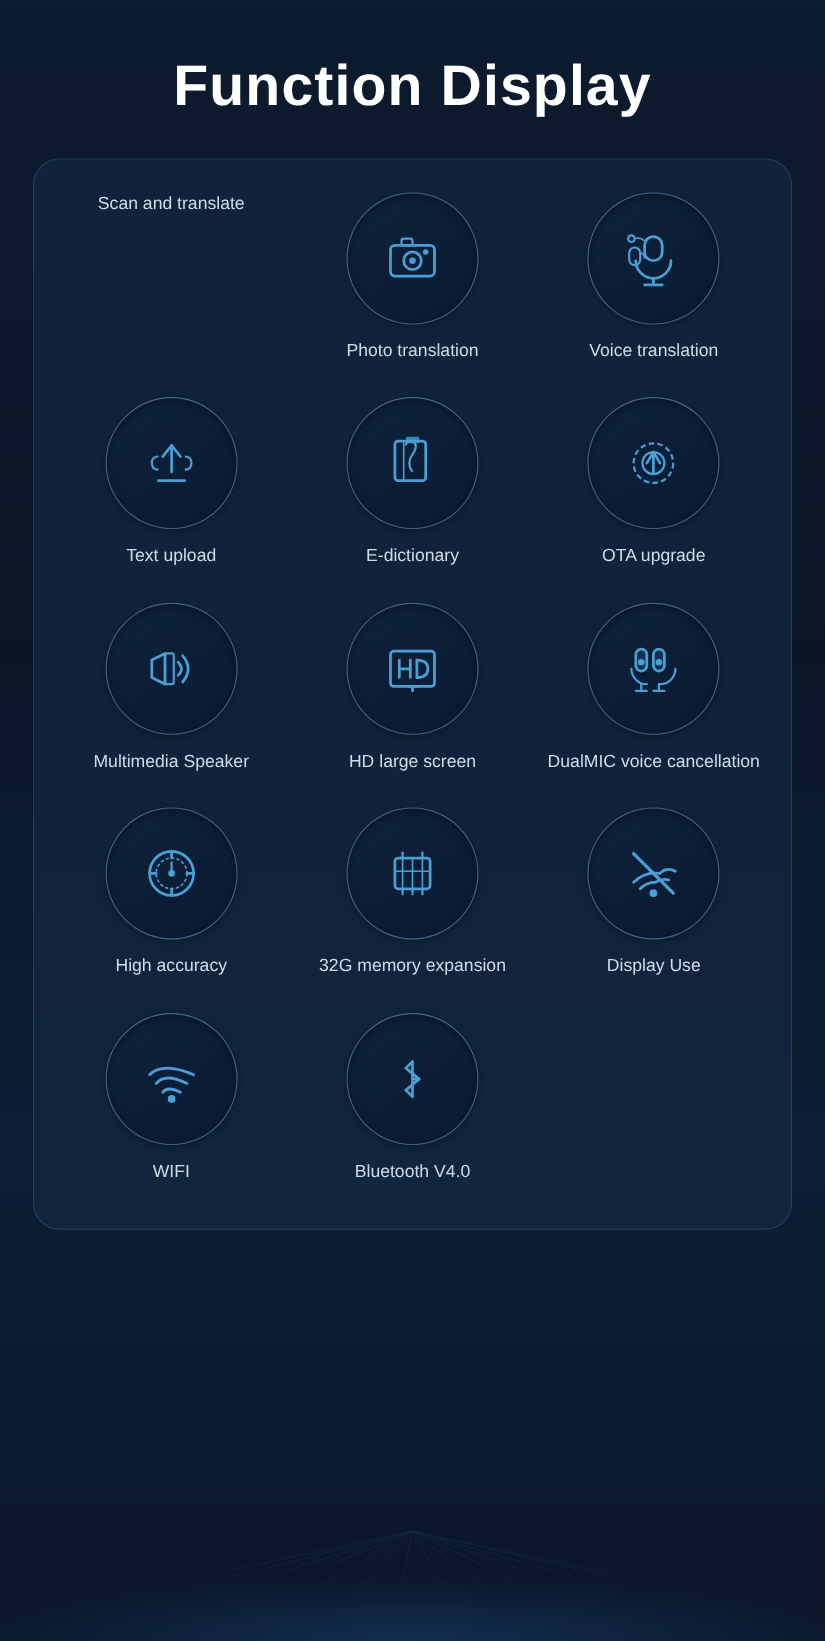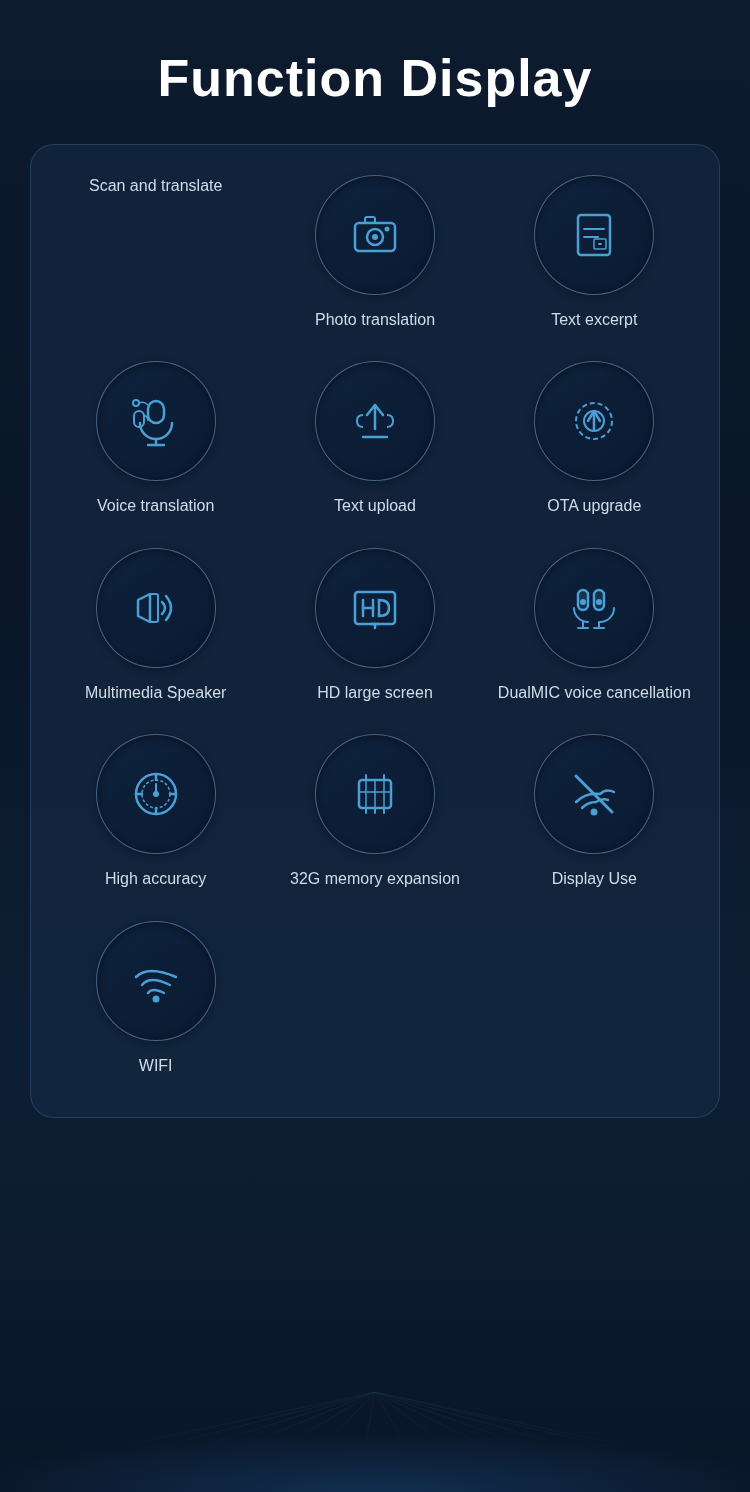--- a/index.html
+++ b/index.html
@@ -106,32 +106,20 @@
     <circle cx="28" cy="30" r="3" fill="#4a9fd4"></circle>
     <rect x="18" y="10" width="10" height="6" rx="2" stroke="#4a9fd4" stroke-width="2"></rect>
     <circle cx="40" cy="22" r="2.5" fill="#4a9fd4"></circle>
   </svg>
         </div>
         <div class="feature-label">Photo translation</div>
       </div>
       <div class="feature-item">
         <div class="icon-circle">
           <svg viewBox="0 0 56 56" fill="none" xmlns="http://www.w3.org/2000/svg">
-    <rect x="12" y="8" width="32" height="40" rx="3" stroke="#4a9fd4" stroke-width="2.5"></rect>
-    <line x1="18" y1="22" x2="38" y2="22" stroke="#4a9fd4" stroke-width="2" stroke-linecap="round"></line>
-    <line x1="18" y1="30" x2="32" y2="30" stroke="#4a9fd4" stroke-width="2" stroke-linecap="round"></line>
-    <rect x="28" y="32" width="12" height="10" rx="1" fill="rgba(10,25,50,0.8)" stroke="#4a9fd4" stroke-width="1.5"></rect>
-    <line x1="33" y1="37" x2="35" y2="37" stroke="#4a9fd4" stroke-width="2" stroke-linecap="round"></line>
-  </svg>
-        </div>
-        <div class="feature-label">Text excerpt</div>
-      </div>
-      <div class="feature-item">
-        <div class="icon-circle">
-          <svg viewBox="0 0 56 56" fill="none" xmlns="http://www.w3.org/2000/svg">
     <rect x="20" y="8" width="16" height="22" rx="8" stroke="#4a9fd4" stroke-width="2.5"></rect>
     <path d="M12 30c0 8.8 7.2 16 16 16s16-7.2 16-16" stroke="#4a9fd4" stroke-width="2.5" stroke-linecap="round"></path>
     <line x1="28" y1="46" x2="28" y2="52" stroke="#4a9fd4" stroke-width="2.5" stroke-linecap="round"></line>
     <line x1="20" y1="52" x2="36" y2="52" stroke="#4a9fd4" stroke-width="2.5" stroke-linecap="round"></line>
     <rect x="6" y="18" width="10" height="16" rx="5" stroke="#4a9fd4" stroke-width="2" fill="none"></rect>
     <path d="M16 22 Q20 24 20 28" stroke="#4a9fd4" stroke-width="1.5" fill="none"></path>
     <circle cx="8" cy="10" r="3" stroke="#4a9fd4" stroke-width="2"></circle>
     <path d="M11 10 Q16 8 20 12" stroke="#4a9fd4" stroke-width="1.5" fill="none"></path>
   </svg>
         </div>
@@ -141,20 +129,32 @@
         <div class="icon-circle">
           <svg viewBox="0 0 56 56" fill="none" xmlns="http://www.w3.org/2000/svg">
     <path d="M20 22 L28 12 L36 22" stroke="#4a9fd4" stroke-width="2.5" stroke-linecap="round" stroke-linejoin="round"></path>
     <line x1="28" y1="12" x2="28" y2="36" stroke="#4a9fd4" stroke-width="2.5" stroke-linecap="round"></line>
     <path d="M16 34 Q10 34 10 28 Q10 22 16 22" stroke="#4a9fd4" stroke-width="2" fill="none"></path>
     <path d="M40 34 Q46 34 46 28 Q46 22 40 22" stroke="#4a9fd4" stroke-width="2" fill="none"></path>
     <line x1="16" y1="44" x2="40" y2="44" stroke="#4a9fd4" stroke-width="2.5" stroke-linecap="round"></line>
   </svg>
         </div>
         <div class="feature-label">Text upload</div>
+      </div>
+      <div class="feature-item">
+        <div class="icon-circle">
+          <svg viewBox="0 0 56 56" fill="none" xmlns="http://www.w3.org/2000/svg">
+    <rect x="12" y="8" width="28" height="36" rx="3" stroke="#4a9fd4" stroke-width="2.5"></rect>
+    <path d="M20 8 L20 44" stroke="#4a9fd4" stroke-width="1.5"></path>
+    <path d="M28 8 Q34 12 28 20 Q22 28 28 36" stroke="#4a9fd4" stroke-width="2" fill="none"></path>
+    <path d="M22 12 Q22 8 28 8" stroke="#4a9fd4" stroke-width="2" fill="none"></path>
+    <rect x="22" y="4" width="12" height="6" rx="1" fill="#4a9fd4" opacity="0.8"></rect>
+  </svg>
+        </div>
+        <div class="feature-label">E-dictionary</div>
       </div>
       <div class="feature-item">
         <div class="icon-circle">
           <svg viewBox="0 0 56 56" fill="none" xmlns="http://www.w3.org/2000/svg">
     <circle cx="28" cy="28" r="18" stroke="#4a9fd4" stroke-width="2" stroke-dasharray="5 3"></circle>
     <circle cx="28" cy="28" r="10" stroke="#4a9fd4" stroke-width="2"></circle>
     <path d="M22 28 L28 18 L34 28" stroke="#4a9fd4" stroke-width="2.5" stroke-linecap="round" stroke-linejoin="round"></path>
     <line x1="28" y1="18" x2="28" y2="36" stroke="#4a9fd4" stroke-width="2.5" stroke-linecap="round"></line>
   </svg>
         </div>
@@ -253,20 +253,30 @@
       <div class="feature-item">
         <div class="icon-circle">
           <svg viewBox="0 0 56 56" fill="none" xmlns="http://www.w3.org/2000/svg">
     <path d="M8 24 Q20 12 48 24" stroke="#4a9fd4" stroke-width="2.5" stroke-linecap="round" fill="none"></path>
     <path d="M14 32 Q22 22 42 32" stroke="#4a9fd4" stroke-width="2.5" stroke-linecap="round" fill="none"></path>
     <path d="M20 40 Q24 34 36 40" stroke="#4a9fd4" stroke-width="2.5" stroke-linecap="round" fill="none"></path>
     <circle cx="28" cy="46" r="3.5" fill="#4a9fd4"></circle>
   </svg>
         </div>
         <div class="feature-label">WIFI</div>
+      </div>
+      <div class="feature-item">
+        <div class="icon-circle">
+          <svg viewBox="0 0 56 56" fill="none" xmlns="http://www.w3.org/2000/svg">
+    <path d="M22 18 L34 28 L22 38" stroke="#4a9fd4" stroke-width="2.5" stroke-linecap="round" stroke-linejoin="round"></path>
+    <path d="M22 18 L28 12 L28 44 L22 38" stroke="#4a9fd4" stroke-width="2.5" stroke-linecap="round" stroke-linejoin="round"></path>
+    <line x1="28" y1="28" x2="34" y2="28" stroke="#4a9fd4" stroke-width="2.5" stroke-linecap="round"></line>
+  </svg>
+        </div>
+        <div class="feature-label">Bluetooth V4.0</div>
       </div>
     </div>
 </div>
 
 <div class="glow-floor"></div>
 <div class="floor-lines">
   <svg width="750" height="80" viewBox="0 0 750 80">
     <defs>
       <radialGradient id="lineGrad" cx="50%" cy="0%" r="80%">
         <stop offset="0%" stop-color="#3a8fd4" stop-opacity="0.6"></stop>

